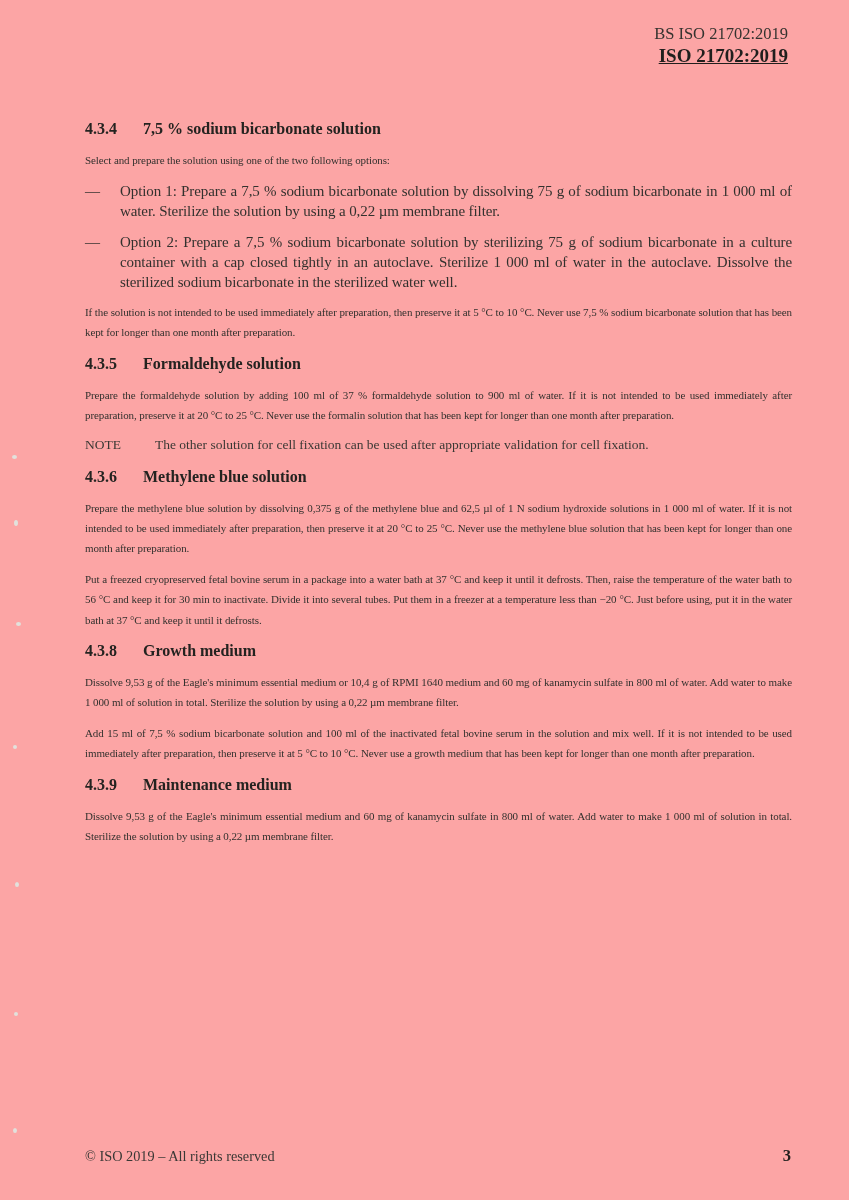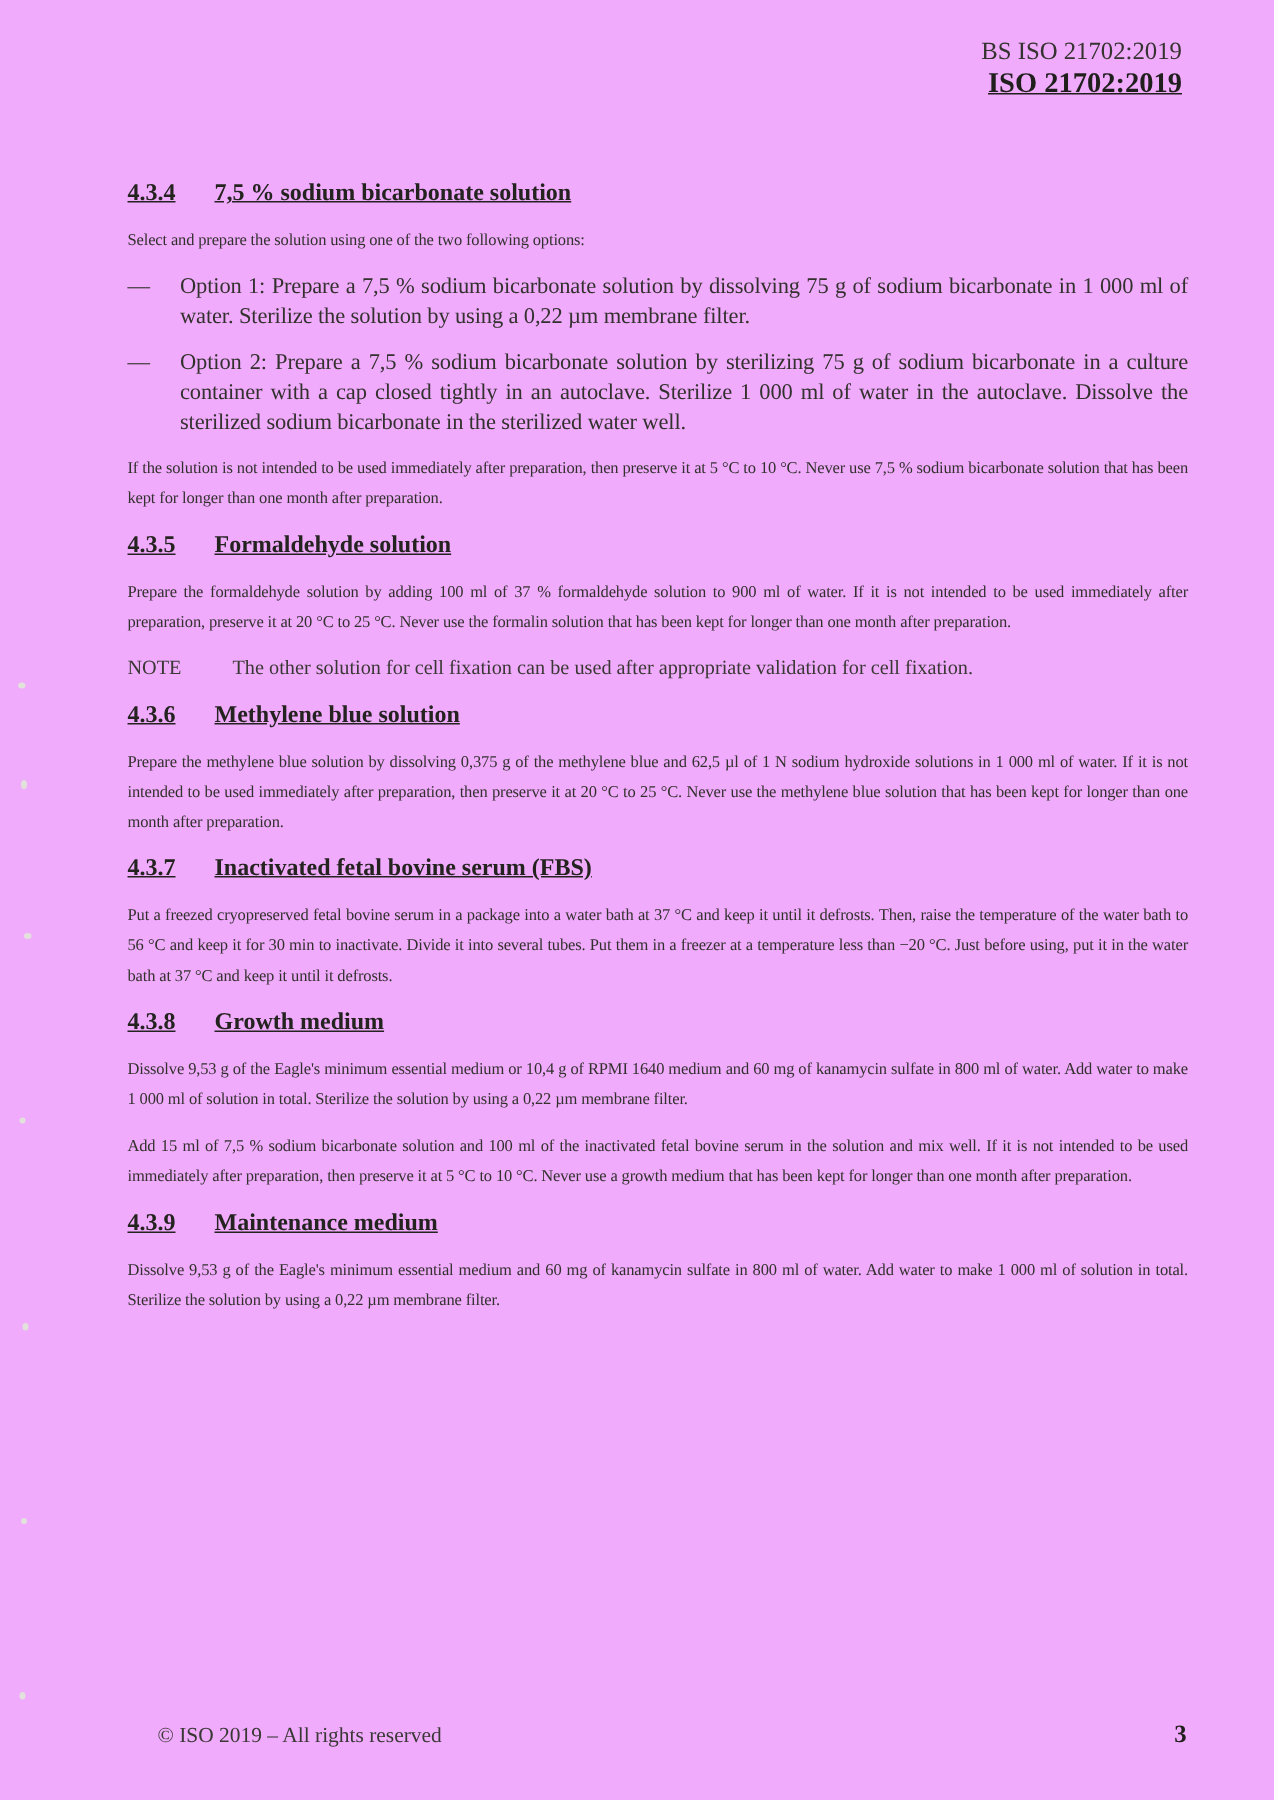--- a/index.html
+++ b/index.html
@@ -1,35 +1,35 @@
 <!DOCTYPE html>
 <html><head>
 <meta charset="utf-8">
 <style>
   html,body{margin:0;padding:0;background:#fcfcfa;}
-  .page{position:relative;width:849px;height:1200px;background:#f0abfc;overflow:hidden;
+  .page{position:relative;width:849px;height:1200px;background:#fca5a5;overflow:hidden;
         font-family:"Liberation Serif","DejaVu Serif",serif;color:#33312e;}
   .doc-header{position:absolute;top:23px;right:61px;text-align:right;line-height:22px;}
   .hdr1{font-size:16.5px;color:#35332f;}
   .hdr2{font-size:19px;font-weight:bold;color:#201f1d;text-decoration:underline;}
   .content{position:absolute;top:119px;left:85px;width:707px;}
-  h3{font-size:16px;font-weight:bold;color:#242320;margin:9px 0 11px;line-height:20px;text-decoration:underline;}
+  h3{font-size:16px;font-weight:bold;color:#242320;margin:9px 0 11px;line-height:20px;}
   h3.first{margin-top:0;}
   h3 .num{margin-right:26px;}
   p{font-size:11px;line-height:20.2px;text-align:justify;margin:0 0 11px;letter-spacing:-0.1px;color:#33312e;}
   .bullet{display:flex;margin:0 0 10px;}
   .dash{flex:0 0 35px;font-size:15px;line-height:20.2px;color:#33312e;}
   .btext{flex:1;font-size:15px;line-height:20.2px;text-align:justify;letter-spacing:-0.1px;color:#33312e;}
   .note{display:flex;margin:2px 0 12px;font-size:13.5px;line-height:18.5px;color:#3a3834;}
   .note-label{flex:0 0 70px;}
   .note-text{flex:1;}
   .link{color:#2e5ea8;text-decoration:underline;cursor:pointer;}
   .doc-footer{position:absolute;left:85px;right:58px;top:1146px;display:flex;
               justify-content:space-between;align-items:baseline;}
-  .copyright{font-size:14.3px;color:#3a3835;margin-left:20px;}
+  .copyright{font-size:14.3px;color:#3a3835;}
   .pagenum{font-size:16.5px;font-weight:bold;color:#201f1d;}
   .speck{position:absolute;background:#e2e1dc;border-radius:50%;}
 </style>
 </head>
 <body>
 
 <div class="page">
 
   <header class="doc-header">
     <div class="hdr1">BS ISO 21702:2019</div>
@@ -53,21 +53,20 @@
     <h3><span class="num">4.3.5</span><span class="ttl">Formaldehyde solution</span></h3>
     <p>Prepare the formaldehyde solution by adding 100 ml of 37 % formaldehyde solution to 900 ml of water. If it is not intended to be used immediately after preparation, preserve it at 20 °C to 25 °C. Never use the formalin solution that has been kept for longer than one month after preparation.</p>
     <div class="note">
       <span class="note-label">NOTE</span>
       <span class="note-text">The other solution for cell fixation can be used after appropriate validation for cell fixation.</span>
     </div>
 
     <h3><span class="num">4.3.6</span><span class="ttl">Methylene blue solution</span></h3>
     <p>Prepare the methylene blue solution by dissolving 0,375 g of the methylene blue and 62,5 µl of 1 N sodium hydroxide solutions in 1&nbsp;000 ml of water. If it is not intended to be used immediately after preparation, then preserve it at 20 °C to 25 °C. Never use the methylene blue solution that has been kept for longer than one month after preparation.</p>
 
-    <h3><span class="num">4.3.7</span><span class="ttl">Inactivated fetal bovine serum (FBS)</span></h3>
     <p>Put a freezed cryopreserved fetal bovine serum in a package into a water bath at 37 °C and keep it until it defrosts. Then, raise the temperature of the water bath to 56 °C and keep it for 30 min to inactivate. Divide it into several tubes. Put them in a freezer at a temperature less than −20 °C. Just before using, put it in the water bath at 37 °C and keep it until it defrosts.</p>
 
     <h3><span class="num">4.3.8</span><span class="ttl">Growth medium</span></h3>
     <p>Dissolve 9,53 g of the Eagle's minimum essential medium or 10,4 g of RPMI 1640 medium and 60 mg of kanamycin sulfate in 800 ml of water. Add water to make 1&nbsp;000 ml of solution in total. Sterilize the solution by using a 0,22 µm membrane filter.</p>
     <p>Add 15 ml of 7,5 % sodium bicarbonate solution and 100 ml of the inactivated fetal bovine serum in the solution and mix well. If it is not intended to be used immediately after preparation, then preserve it at 5 °C to 10 °C. Never use a growth medium that has been kept for longer than one month after preparation.</p>
 
     <h3><span class="num">4.3.9</span><span class="ttl">Maintenance medium</span></h3>
     <p>Dissolve 9,53 g of the Eagle's minimum essential medium and 60 mg of kanamycin sulfate in 800 ml of water. Add water to make 1&nbsp;000 ml of solution in total. Sterilize the solution by using a 0,22 µm membrane filter.</p>
 
   </main>

